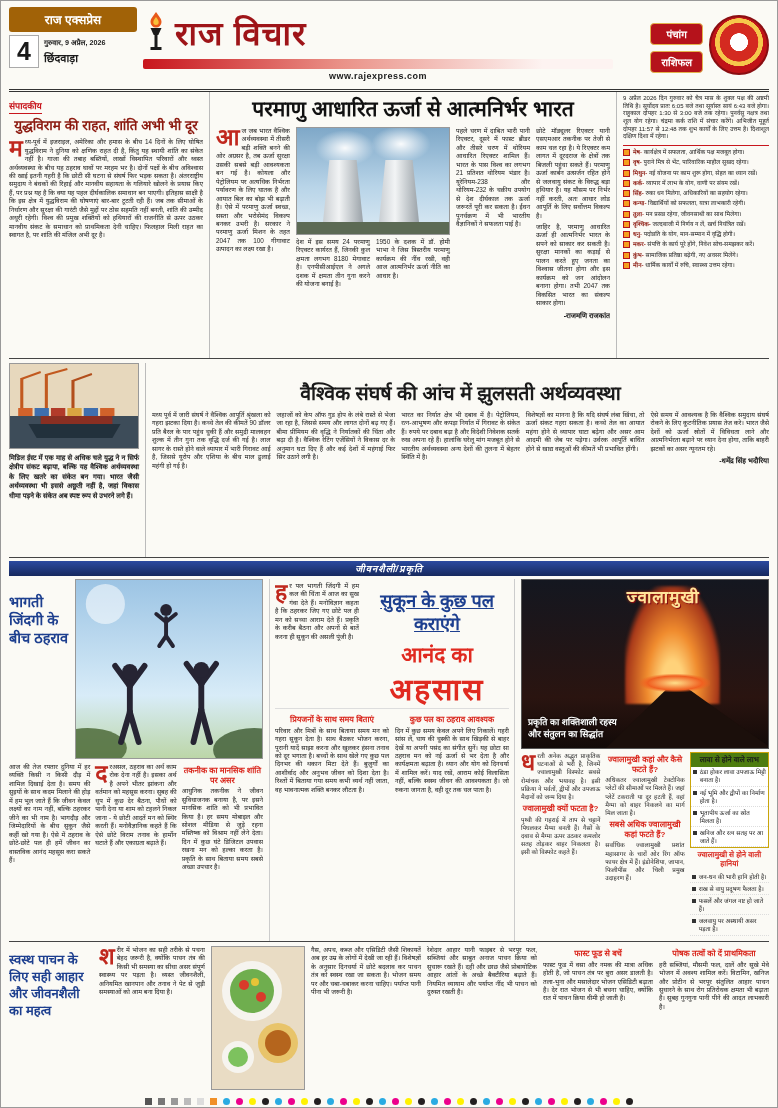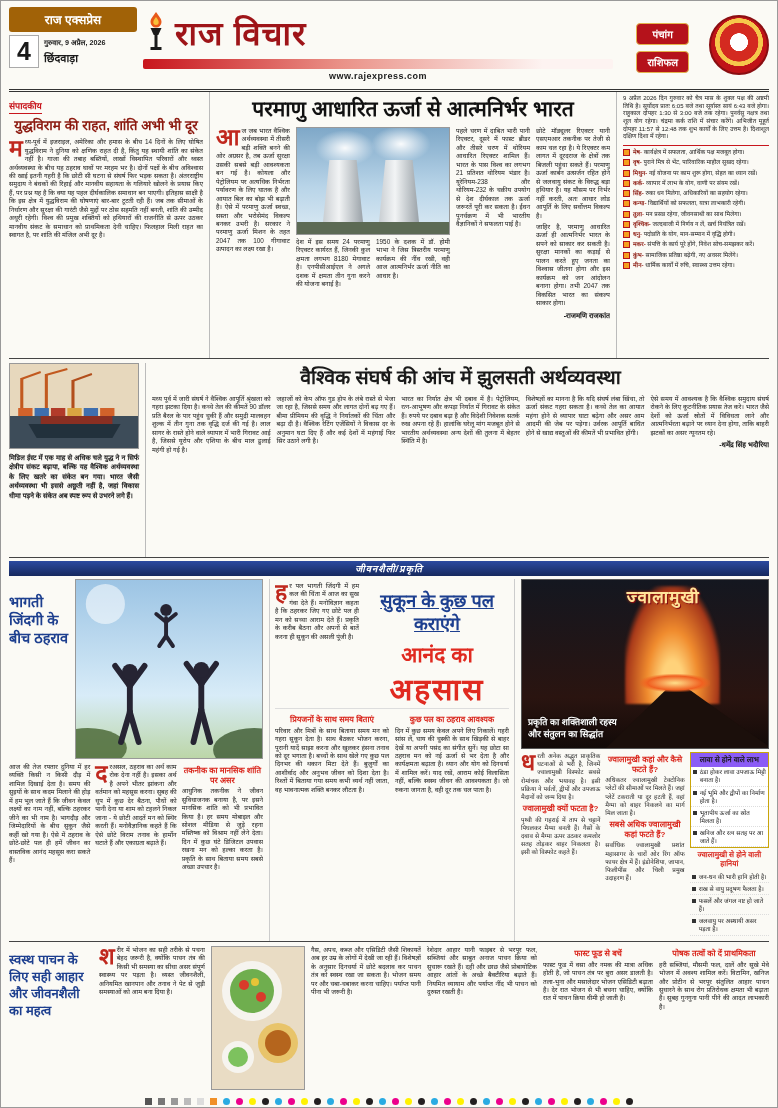--- a/index.html
+++ b/index.html
@@ -15,21 +15,21 @@
   .edate{font-size:7.2px;font-weight:bold;}
   .ecity{font-size:11px;font-weight:bold;margin-top:3px;}
   .mast-center{flex:1;display:flex;flex-direction:column;padding:0 6px;}
   .title-row{display:flex;align-items:center;gap:6px;height:50px;}
   .torch{width:26px;height:42px;flex:none;}
   .paper-title{font-size:33px;font-weight:bold;color:#9e1418;letter-spacing:1px;white-space:nowrap;}
   .quote-block{flex:1;text-align:center;font-size:8.3px;font-weight:bold;color:#222;padding:2px 4px 0;align-self:flex-start;line-height:1.35;}
   .q-author{color:#8c1a10;}
   .red-strip{height:10px;background:linear-gradient(to right,#c8161d,#ea9288,#fdf3f1 85%);border-radius:2px;margin-top:2px;}
   .website{text-align:center;font-size:9px;font-weight:bold;margin-top:2px;letter-spacing:.5px;}
-  .mast-right{width:150px;flex:none;display:flex;gap:20px;justify-content:flex-end;}
+  .mast-right{width:150px;flex:none;display:flex;gap:6px;justify-content:flex-end;}
   .chips{display:flex;flex-direction:column;gap:6px;margin-top:16px;}
   .chip{background:#b5121b;border:1px solid #e3b34c;color:#fff;font-weight:bold;font-size:10px;padding:3px 10px;border-radius:4px;text-align:center;white-space:nowrap;}
   .emblem{width:56px;height:56px;margin-top:8px;border-radius:50%;flex:none;border:2px solid #8a0e12;background:radial-gradient(circle at 50% 45%,#fff 0 21%,#d42a20 22% 46%,#f6c64b 47% 57%,#c01318 58% 100%);}
   
   .bodytext{font-size:6.4px;line-height:1.32;text-align:justify;color:#222;}
   .dropcap{float:left;font-size:23px;line-height:.85;font-weight:bold;color:#c0281e;padding:1px 2px 0 0;}
   .byline{font-weight:bold;text-align:right;font-size:7px;margin-top:3px;color:#111;}
   .subhead-red{color:#d9261c;font-weight:bold;font-size:8px;text-align:center;margin:3px 0 2px;line-height:1.2;}
   
   .row1{display:flex;height:266px;border-bottom:1.5px solid #444;overflow:hidden;}
@@ -56,21 +56,21 @@
   .pcol-div{border-top:1px solid #c8161d;margin:4px 0 3px;}
   .zod-item{font-size:6px;line-height:1.28;margin-top:2.5px;text-align:justify;}
   .zod-bullet{display:inline-block;width:5px;height:5px;background:#f59f1e;border:1px solid #b5121b;margin-right:3px;vertical-align:middle;}
   .zsign{color:#8c1a10;}
   
   .economy{display:flex;height:194px;border-bottom:1.5px solid #444;padding-top:4px;overflow:hidden;}
   .eco-left{width:130px;flex:none;padding-right:6px;border-right:1px solid #bbb;overflow:hidden;}
   .eco-img{height:84px;border:1px solid #999;overflow:hidden;}
   .eco-lead{font-size:6.8px;font-weight:bold;line-height:1.38;text-align:justify;margin-top:4px;color:#1c1c1c;}
   .eco-right{flex:1;padding-left:6px;display:flex;flex-direction:column;overflow:hidden;}
-  .eco-head{font-size:19.5px;font-weight:bold;text-align:center;margin:0 0 5px;}
+  .eco-head{font-size:19.5px;font-weight:bold;text-align:center;margin:16px 0 5px;}
   .eco-cols{flex:1;display:grid;grid-template-columns:repeat(5,1fr);gap:0 6px;overflow:hidden;}
   
   .lbar{height:15px;background:linear-gradient(#2c4aa0,#16295e);color:#fff;display:flex;align-items:center;justify-content:center;font-size:9.5px;font-weight:bold;font-style:italic;margin:3px 0;letter-spacing:1px;}
   
   .row3{display:flex;height:362px;border-bottom:1.5px solid #444;gap:6px;overflow:hidden;}
   .f1{width:254px;flex:none;overflow:hidden;}
   .f1-top{display:flex;height:180px;gap:4px;}
   .f1-title{width:62px;flex:none;font-size:14.5px;font-weight:bold;color:#1d3f8f;line-height:1.25;padding-top:14px;}
   .f1-photo{flex:1;position:relative;overflow:hidden;border:1px solid #999;background:linear-gradient(#9cc4e4,#d8ecf8 65%,#bcd6a8);}
   .f1-bottom{display:grid;grid-template-columns:repeat(3,1fr);gap:0 5px;padding-top:4px;height:172px;overflow:hidden;}
@@ -85,21 +85,21 @@
   .f3{flex:1;overflow:hidden;}
   .f3-img{height:168px;position:relative;overflow:hidden;border:1px solid #555;background:linear-gradient(#141720,#2a1410 70%,#120a08);}
   .vol-cone{position:absolute;bottom:0;left:34%;width:0;height:0;border-left:70px solid transparent;border-right:95px solid transparent;border-bottom:68px solid #1b0f0b;}
   .vol-plume{position:absolute;left:42%;top:6px;width:95px;height:118px;background:radial-gradient(ellipse at 50% 82%,#ffd27a 0 16%,#f08c2e 38%,#a8391a 68%,rgba(40,20,16,0) 76%);filter:blur(1px);}
   .vol-glow{position:absolute;bottom:56px;left:48%;width:70px;height:18px;background:radial-gradient(#ffdf8a,#f06020 55%,rgba(0,0,0,0) 75%);}
   .vol-title{position:absolute;top:5px;left:50%;transform:translateX(-25%);font-size:17px;font-weight:bold;color:#ffe49a;text-shadow:0 0 3px #b33419,1px 1px 0 #701;letter-spacing:1px;}
   .vol-tag{position:absolute;left:6px;bottom:8px;width:100px;color:#fff;font-weight:bold;font-size:9px;line-height:1.35;text-shadow:0 0 2px #000;}
   .f3-bottom{display:grid;grid-template-columns:repeat(3,1fr);gap:0 5px;height:186px;overflow:hidden;padding-top:3px;}
   .f3-bottom .bodytext{font-size:6.2px;}
   .ybox{border:1px solid #caa50a;margin-bottom:3px;background:#fff;}
-  .ybox-h{background:#8b5cf6;font-weight:bold;font-size:7.4px;text-align:center;padding:2.5px 1px;line-height:1.2;}
+  .ybox-h{background:#4d7c0f;font-weight:bold;font-size:7.4px;text-align:center;padding:2.5px 1px;line-height:1.2;}
   .bx-item{font-size:6.2px;line-height:1.3;padding:1.5px 2px;border-bottom:1px dotted #ddd;display:flex;gap:3px;text-align:left;}
   .sq{width:4px;height:4px;background:#333;flex:none;margin-top:2px;}
   .harm-h{color:#d9261c;font-weight:bold;font-size:7.4px;text-align:center;margin:2px 0;line-height:1.2;}
   
   .dig{display:flex;gap:6px;height:144px;padding-top:4px;overflow:hidden;}
   .dig-title{width:84px;flex:none;color:#1d3f8f;font-weight:bold;font-size:13px;line-height:1.3;padding-top:6px;}
   .dig-c1{width:106px;flex:none;overflow:hidden;}
   .dig-img{width:92px;flex:none;border:1px solid #999;overflow:hidden;}
   .dig-cols{flex:1;display:grid;grid-template-columns:repeat(4,1fr);gap:0 6px;overflow:hidden;}
   

